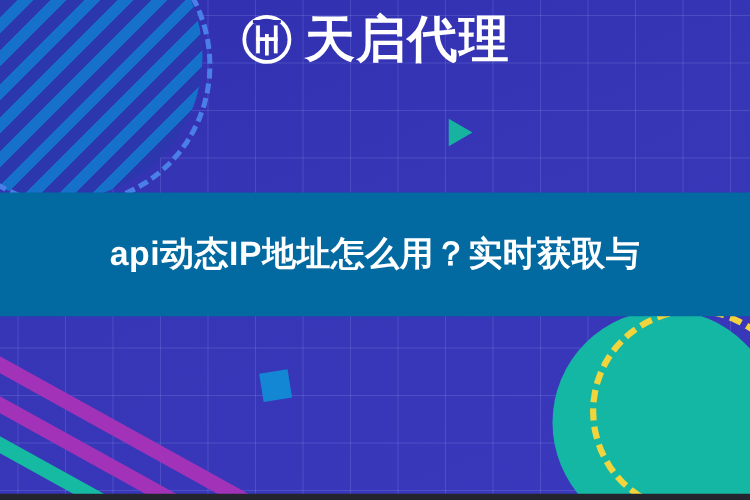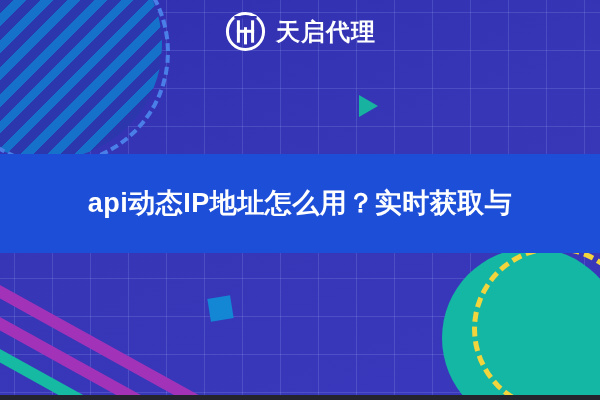--- a/index.html
+++ b/index.html
@@ -134,35 +134,35 @@
     gap: 9px;
     z-index: 6;
   }
   .logo-mark {
     width: 43px;
     height: 43px;
     flex: 0 0 43px;
   }
   .logo-text {
     color: #ffffff;
-    font-size: 24px;
+    font-size: 40px;
     font-weight: bold;
     letter-spacing: 1px;
     line-height: 1;
     white-space: nowrap;
   }
 
   
   .title-band {
     position: absolute;
     left: 0;
     top: 154px;
     width: 100%;
     height: 99px;
-    background: #1d4ed8;
+    background: #0369a1;
     z-index: 5;
     display: flex;
     flex-direction: column;
     align-items: center;
     justify-content: center;
   }
   .title-line {
     color: #ffffff;
     font-size: 27px;
     font-weight: bold;

